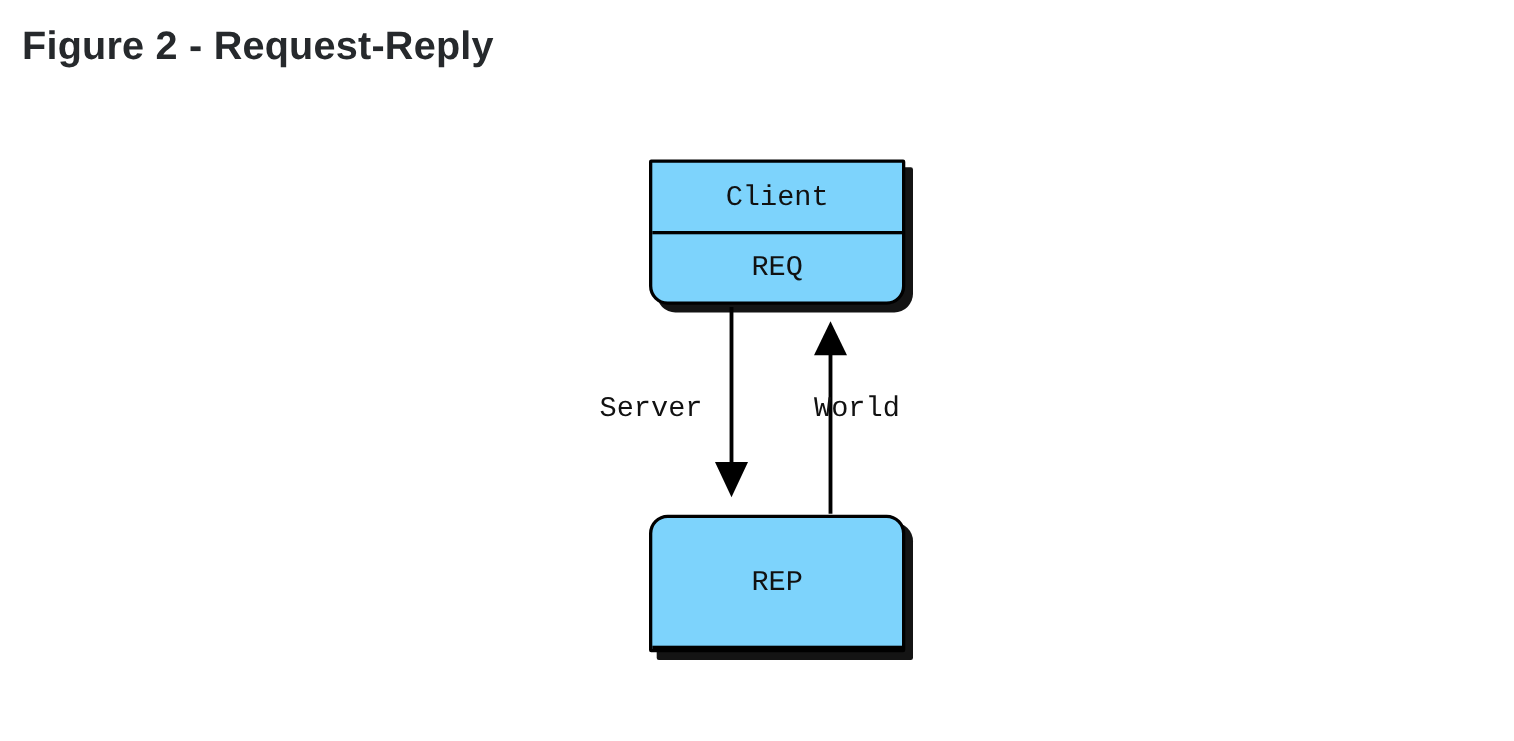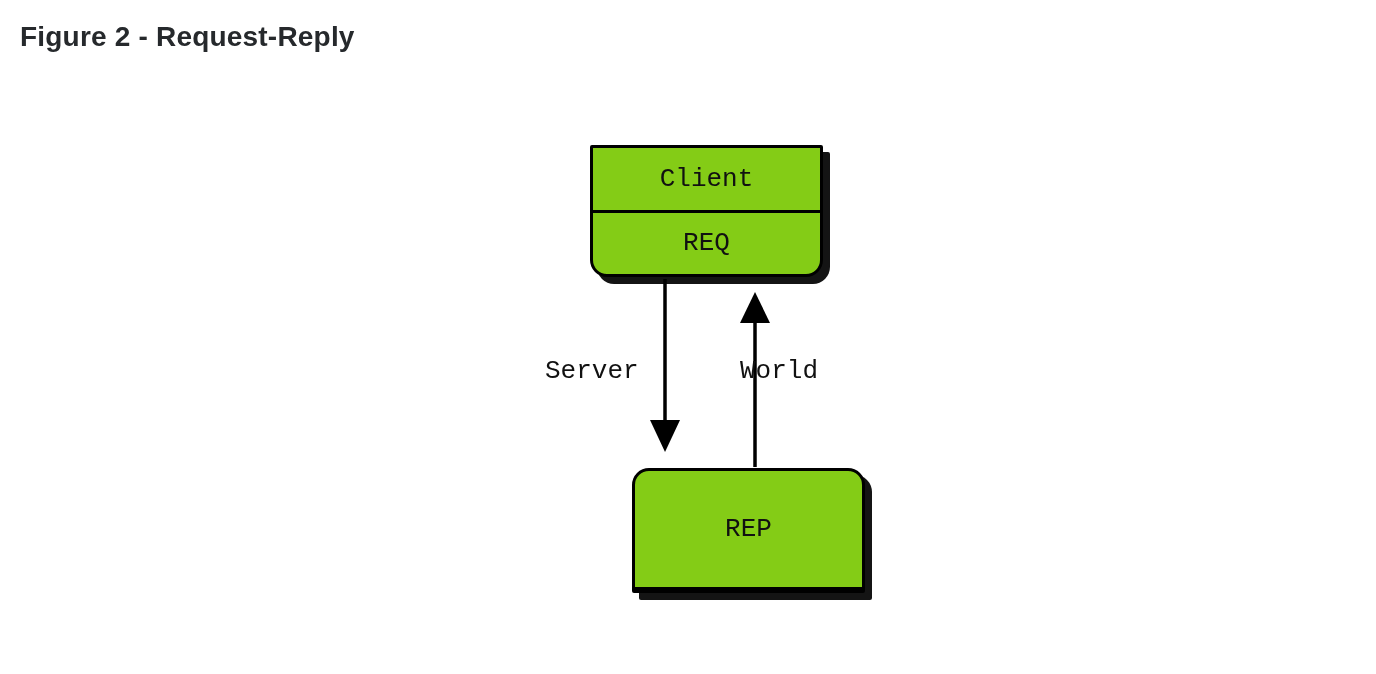--- a/index.html
+++ b/index.html
@@ -8,53 +8,52 @@
     width: 1376px;
     height: 674px;
     position: relative;
     overflow: hidden;
     font-family: "Liberation Sans", sans-serif;
   }
   .figure-title {
     position: absolute;
     left: 20px;
     top: 21px;
-    font-size: 28px;
+    font-size: 36px;
     font-weight: 700;
     color: #26292c;
     letter-spacing: 0.2px;
     font-family: "Liberation Sans", sans-serif;
   }
   .diagram {
     position: absolute;
     left: 0; top: 0;
     width: 1376px; height: 674px;
   }
   .node {
     position: absolute;
     width: 233px;
-    background: #84cc16;
+    background: #7dd3fc;
     border: 3px solid #000000;
     display: flex;
     flex-direction: column;
   }
   .node-client {
     left: 590px;
     top: 145px;
     height: 132px;
     border-radius: 2px 2px 17px 17px;
     box-shadow: 7px 7px 0 0 rgba(0,0,0,0.92);
   }
   .node-server {
     left: 590px;
     top: 468px;
     height: 125px;
     border-radius: 17px 17px 2px 2px;
     box-shadow: 7px 7px 0 0 rgba(0,0,0,0.92);
-    margin-left: 42px;
   }
   .cell {
     flex: 1;
     display: flex;
     align-items: center;
     justify-content: center;
     font-family: "Liberation Mono", "DejaVu Sans Mono", monospace;
     font-size: 26px;
     color: #111111;
     white-space: pre;

